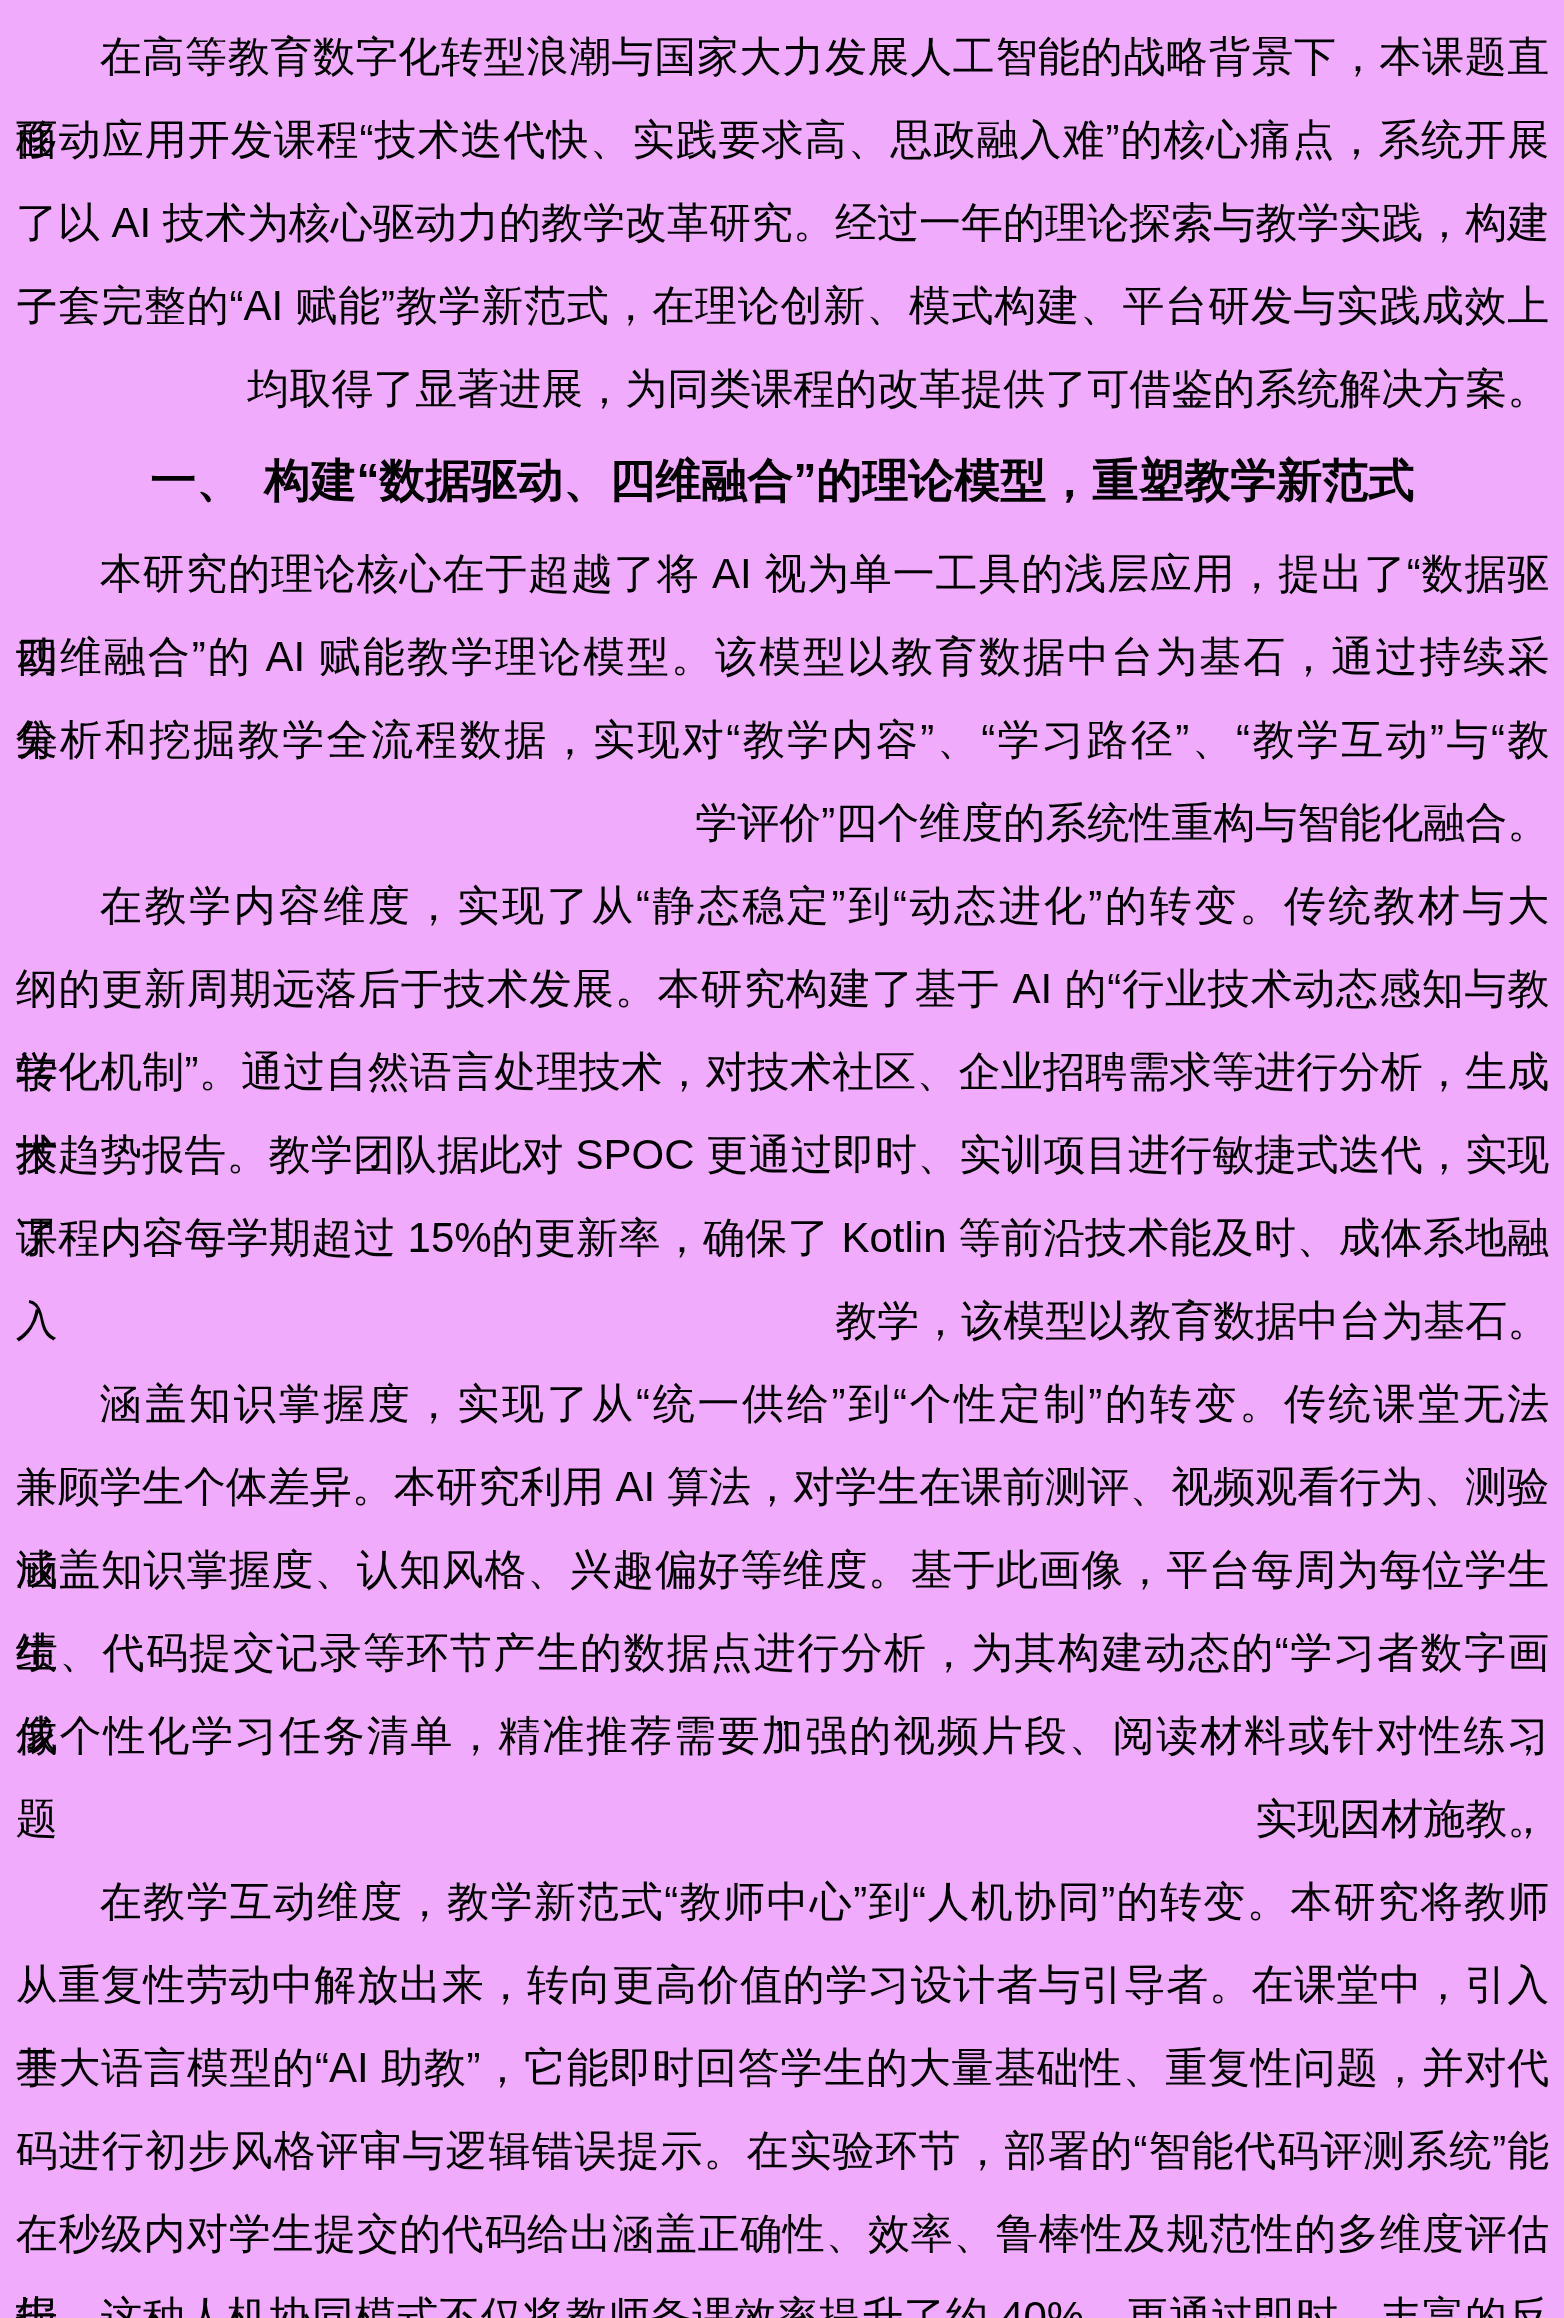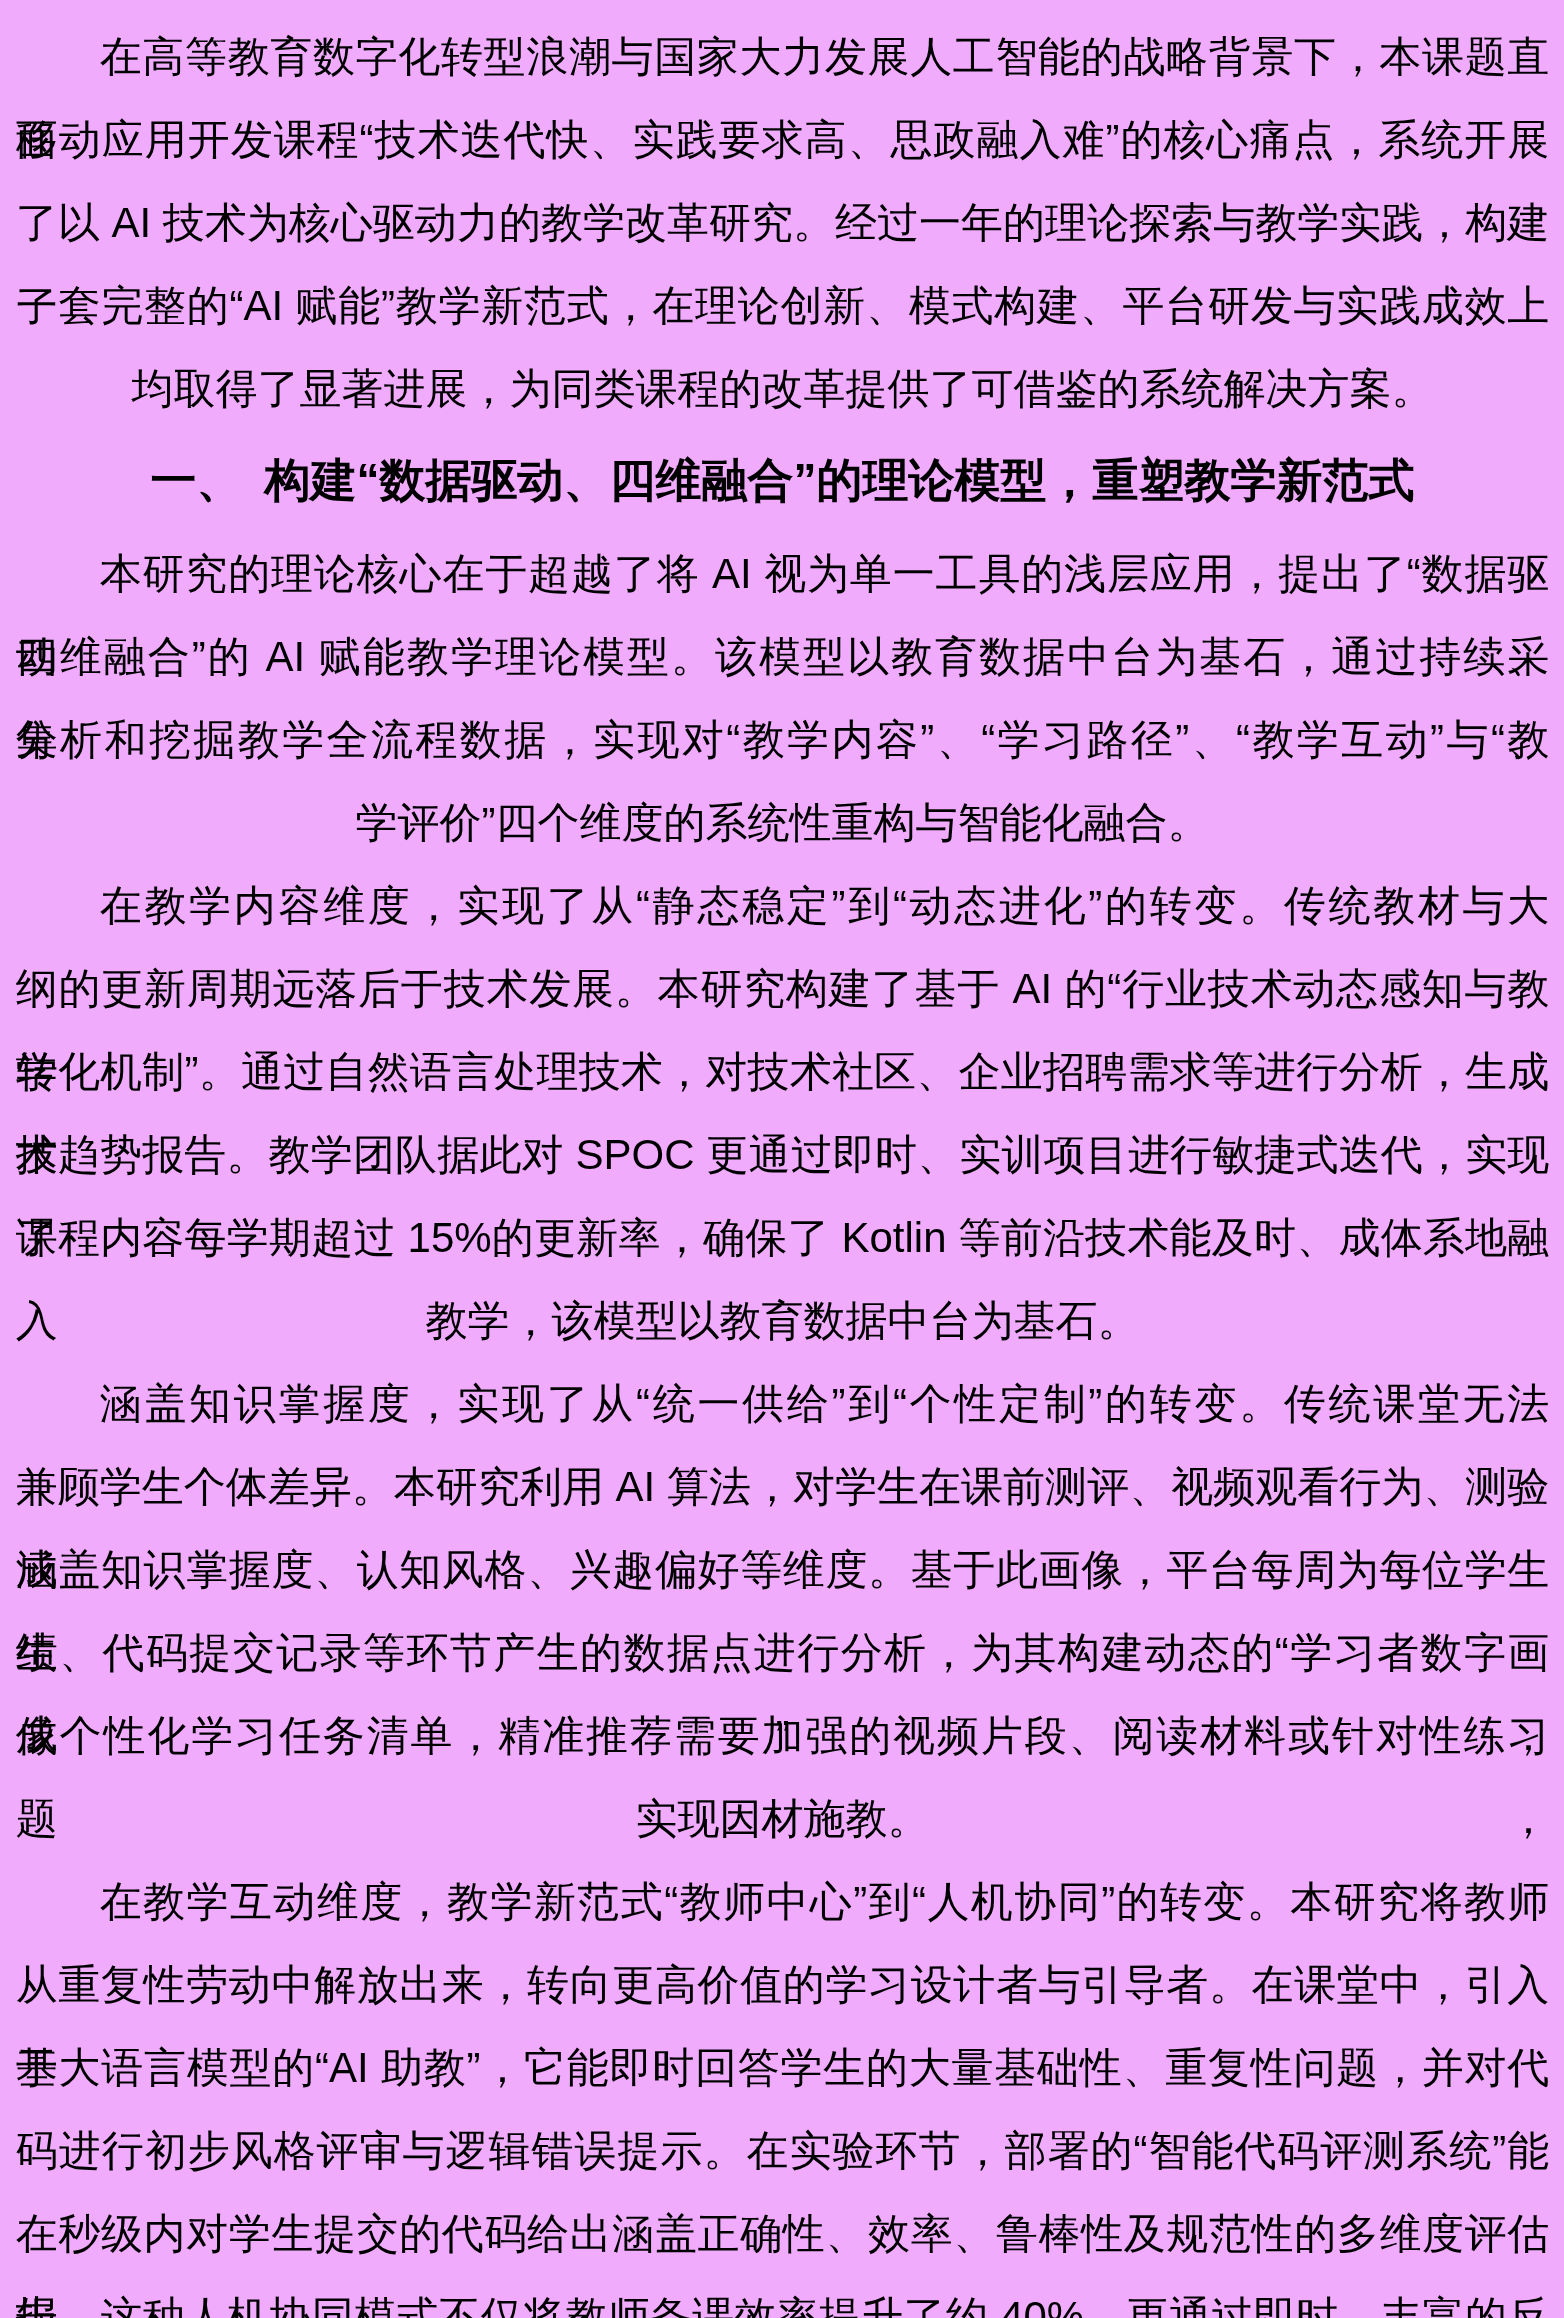--- a/index.html
+++ b/index.html
@@ -22,21 +22,21 @@
   .ln {
     line-height: 83px;
     height: 83px;
     text-align: justify;
     text-align-last: justify;
   }
   .ln-first {
     text-indent: 2em;
   }
   .ln-end {
-    text-align: center;
+    text-align: right;
     text-align-last: auto;
   }
   .heading {
     margin: 5.2px 0 7.3px 0;
     font-size: 46px;
     font-weight: bold;
     line-height: 90px;
     text-align: center;
     white-space: nowrap;
   }

